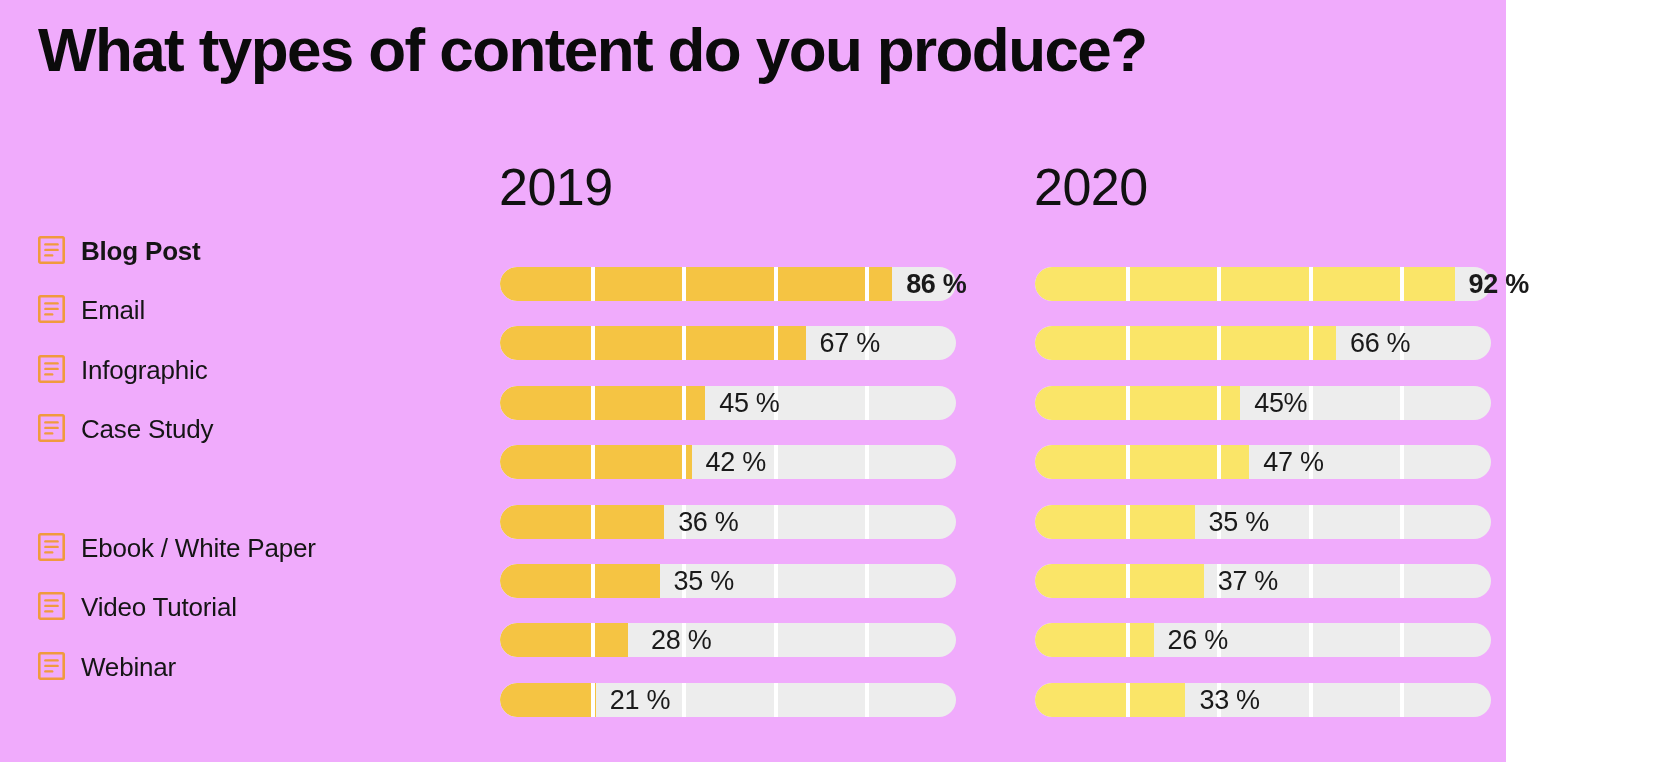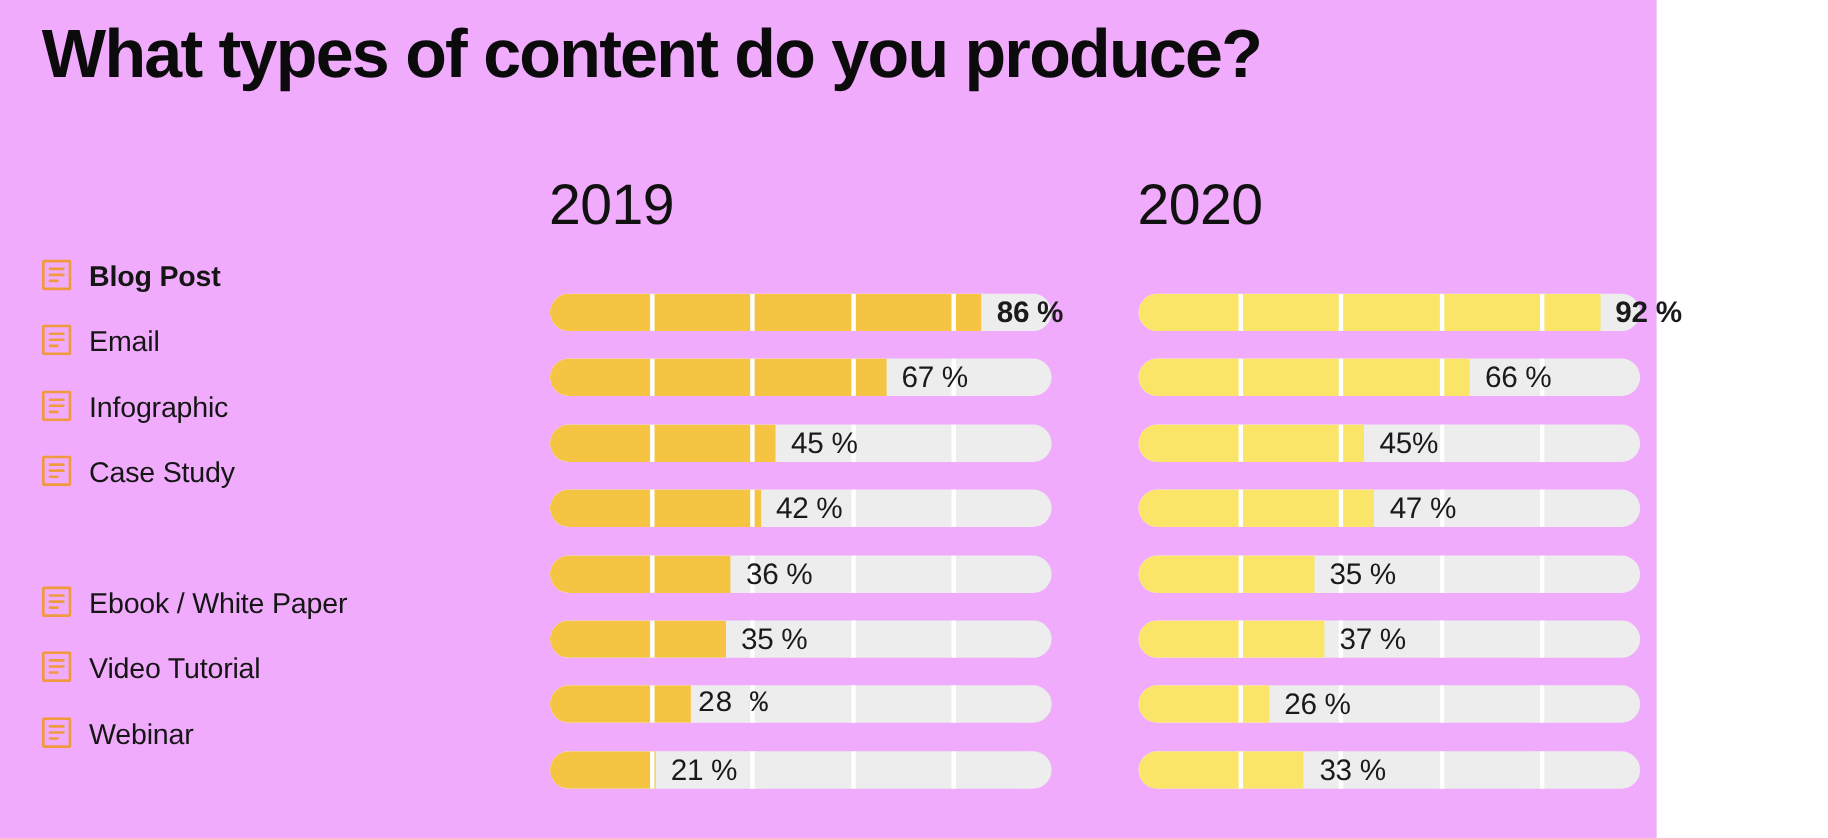--- a/index.html
+++ b/index.html
@@ -391,21 +391,21 @@
     </div>
 
     <div class="bar-wrap col-2019">
       <div class="bar-track">
         <div class="bar-fill" style="width: 127.68px; background: rgb(245, 196, 67);"></div>
         <div class="seg s1"></div>
         <div class="seg s2"></div>
         <div class="seg s3"></div>
         <div class="seg s4"></div>
       </div>
-      <div class="bar-value" style="left: 120px; font-family: Liberation Mono, monospace;">28 %</div>
+      <div class="bar-value" style="left: 137px;">28 %</div>
     </div>
 
     <div class="bar-wrap col-2020">
       <div class="bar-track">
         <div class="bar-fill" style="width: 118.56px; background: rgb(250, 229, 104);"></div>
         <div class="seg s1"></div>
         <div class="seg s2"></div>
         <div class="seg s3"></div>
         <div class="seg s4"></div>
       </div>

